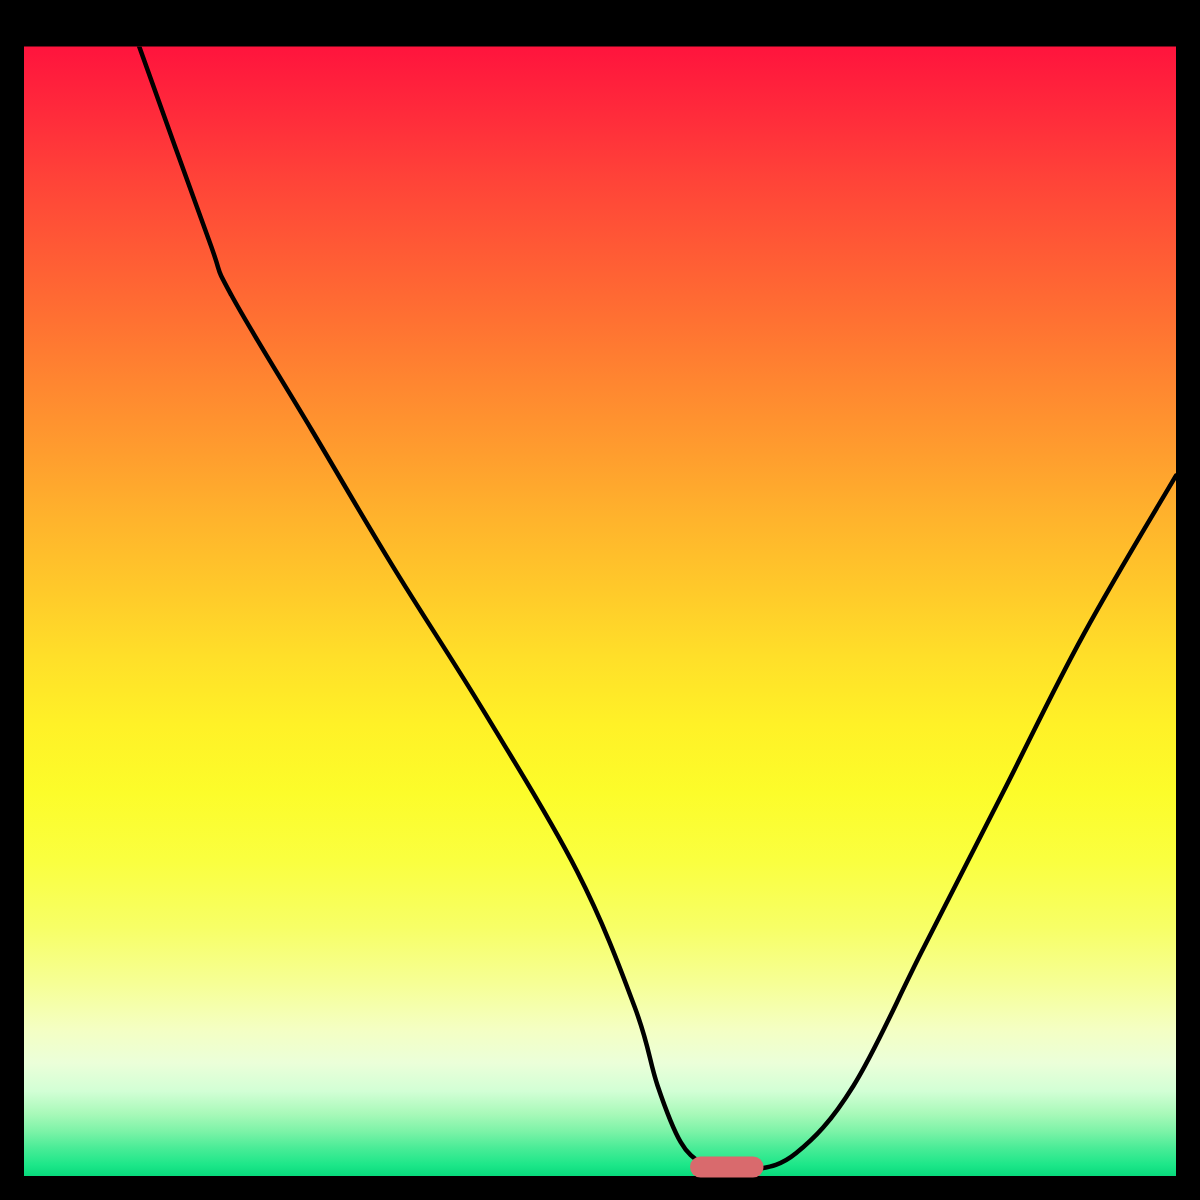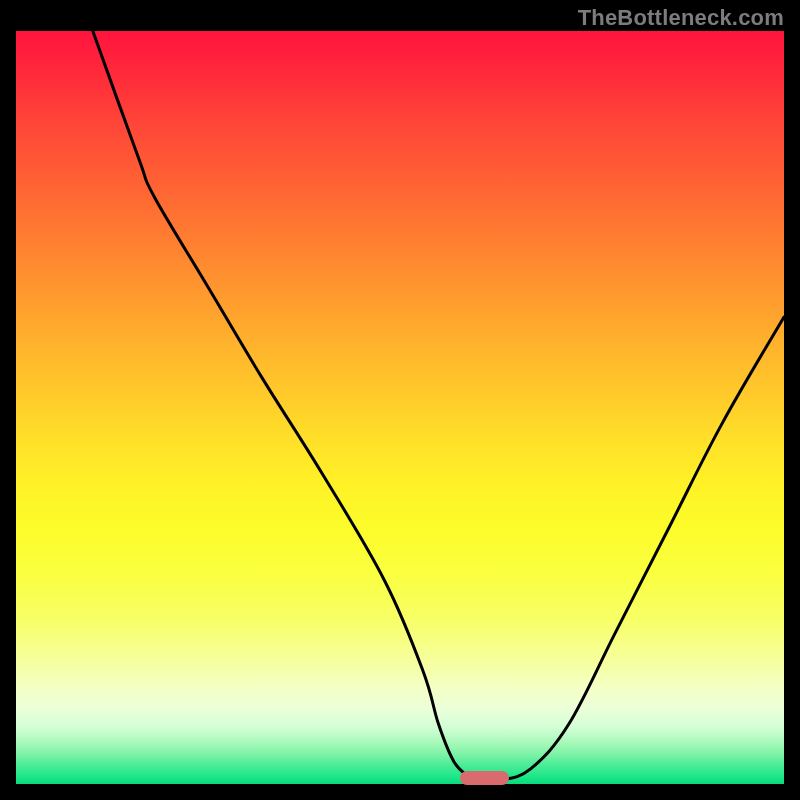--- a/index.html
+++ b/index.html
@@ -70,20 +70,19 @@
   .marker {
     position: absolute;
     background: #d96a6d;
     border-radius: 999px;
   }
 </style>
 </head>
 <body>
 
 <div class="frame">
-  <div class="watermark">TheBottleneck.com</div>
   <div class="plot-area">
     <svg class="curve" viewBox="0 0 768 753" preserveAspectRatio="none">
       <path id="curve-path" fill="none" stroke="#000" stroke-width="3" stroke-linejoin="round" stroke-linecap="round" d="M 76.8 0.0 C 85.1 23.0, 111.8 98.2, 122.9 128.0 C 133.9 157.8, 125.8 142.6, 138.2 165.7 C 150.7 188.7, 172.6 223.5, 192.0 256.0 C 211.4 288.5, 225.0 312.5, 245.8 346.4 C 266.5 380.3, 285.1 407.7, 307.2 444.3 C 329.3 480.9, 350.7 514.4, 368.6 549.7 C 386.6 584.9, 397.4 614.3, 407.0 640.0 C 416.7 665.8, 416.9 676.5, 422.4 692.8 C 427.9 709.0, 432.2 720.9, 437.8 730.4 C 443.3 739.9, 448.3 742.1, 453.1 745.5 C 458.0 748.9, 459.1 748.6, 464.6 749.2 C 470.2 749.9, 474.9 751.3, 483.8 749.2 C 492.8 747.2, 502.1 748.1, 514.6 737.9 C 527.0 727.8, 537.8 717.2, 553.0 692.8 C 568.2 668.4, 581.1 637.6, 599.0 602.4 C 617.0 567.2, 633.4 534.9, 652.8 497.0 C 672.2 459.0, 685.8 429.5, 706.6 391.6 C 727.3 353.6, 756.9 305.1, 768.0 286.1"></path>
     </svg>
     <div id="marker" class="marker" style="left: 443.52px; top: 740px; width: 49.92px; height: 14px;"></div>
   </div>
 </div>
 
 </body></html>

